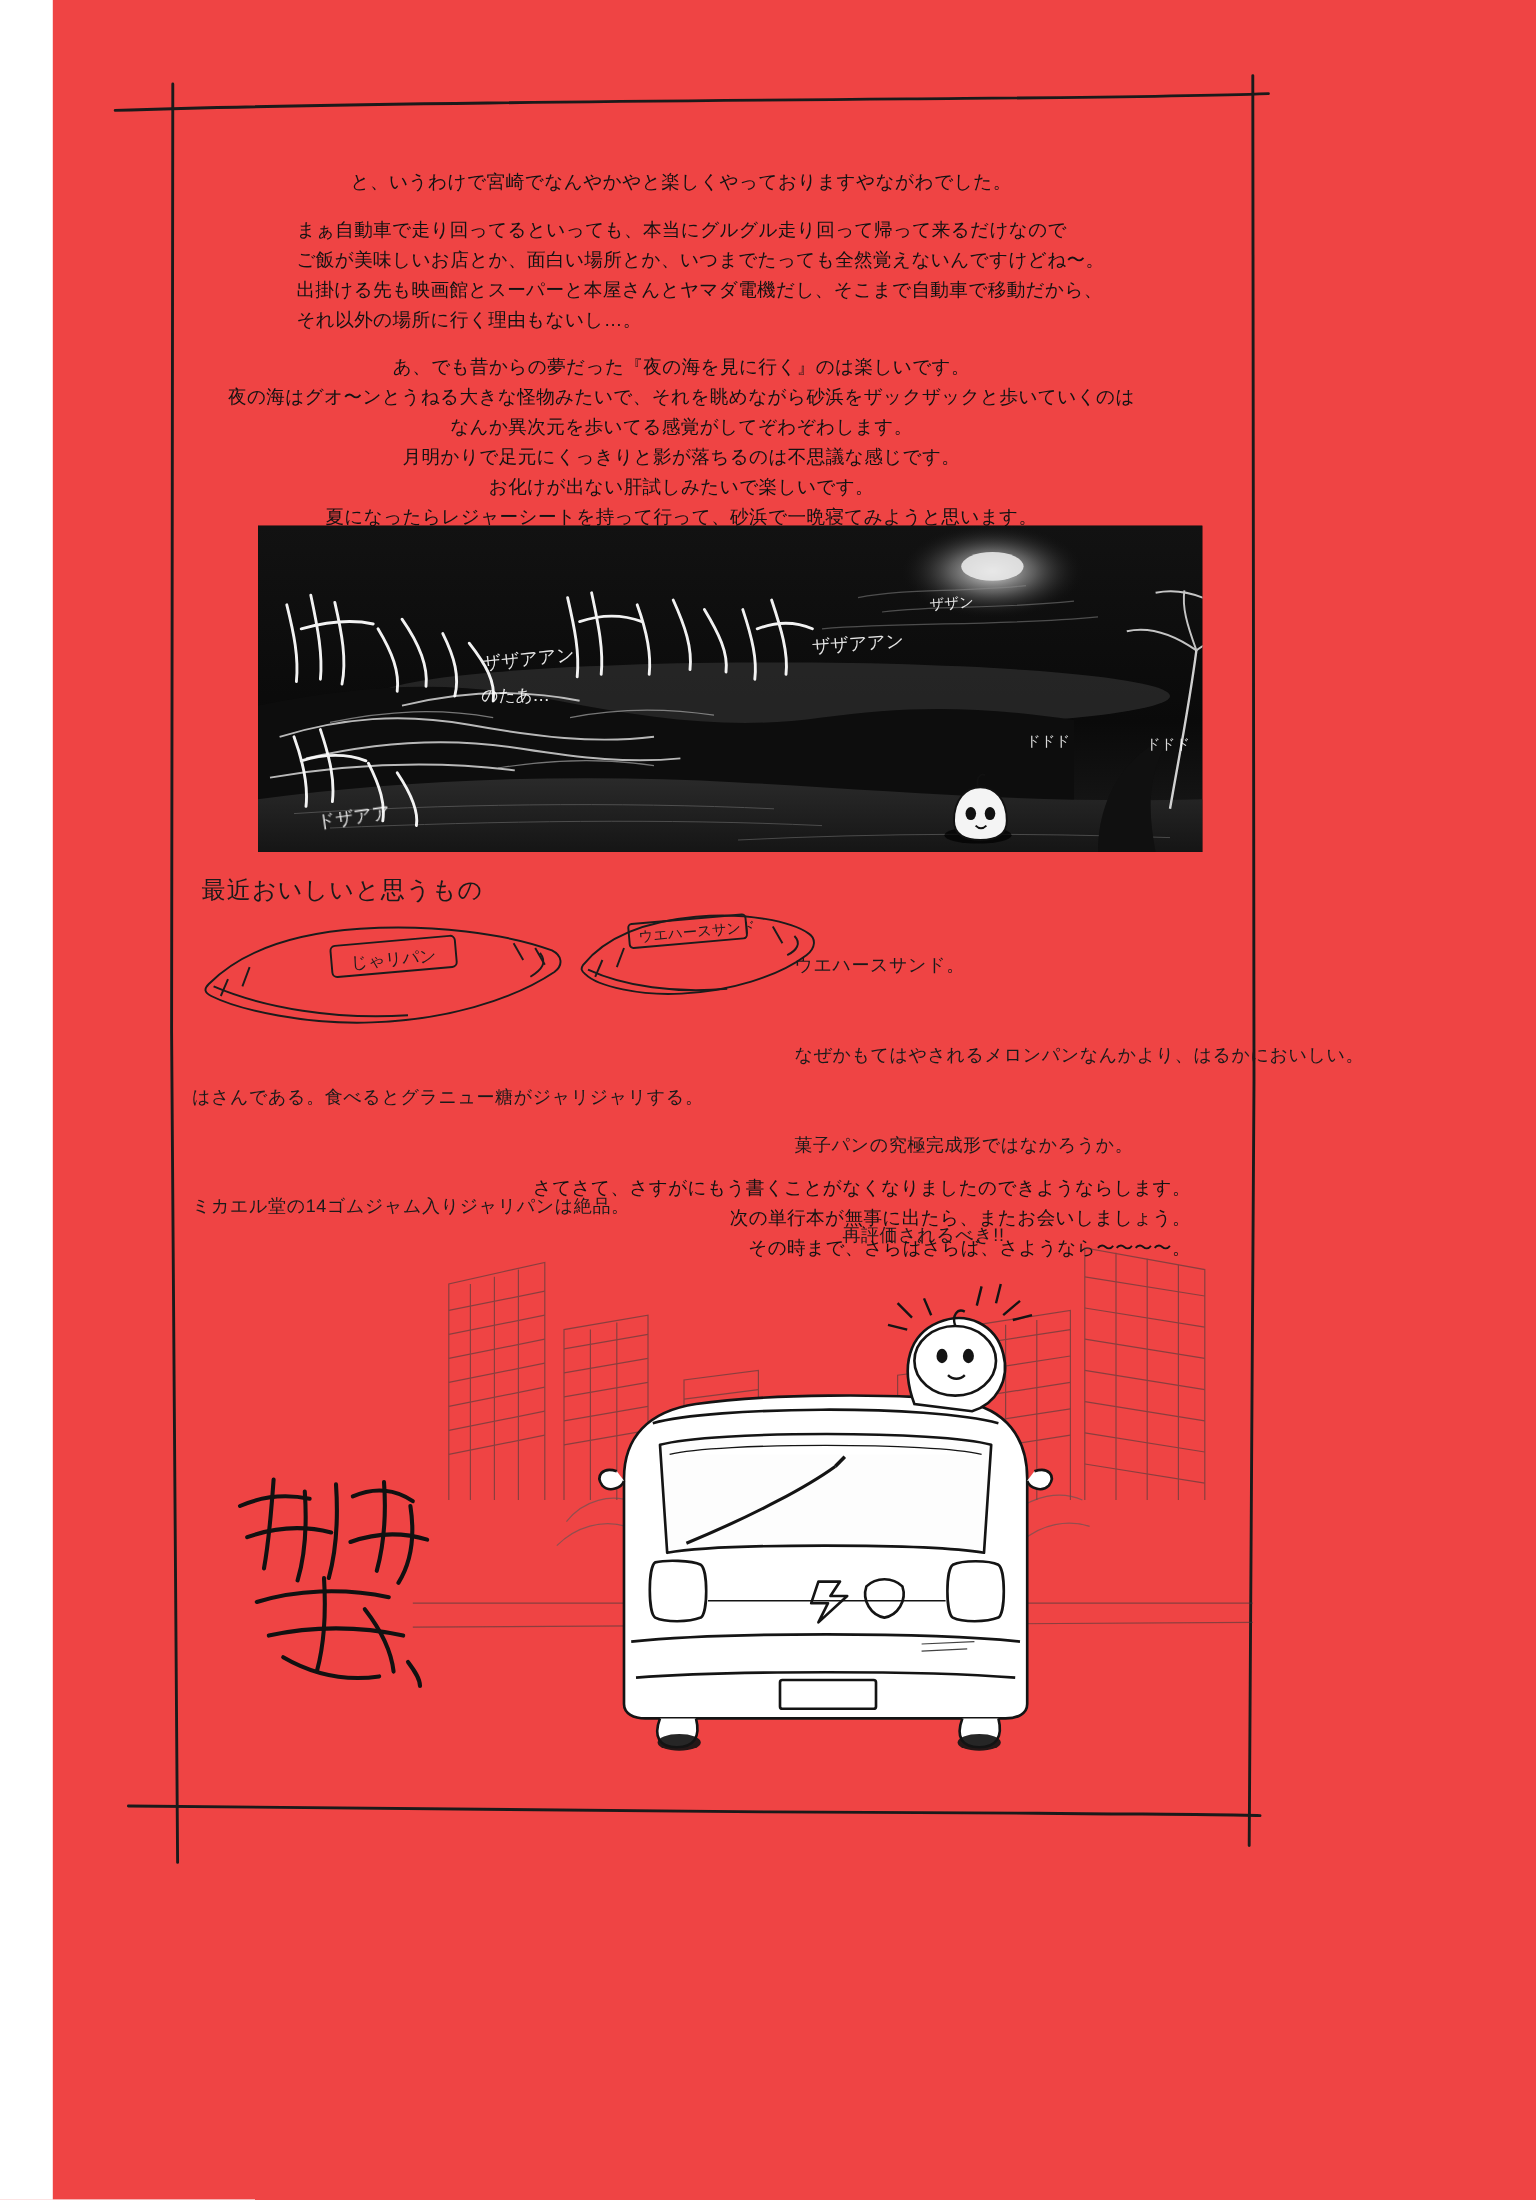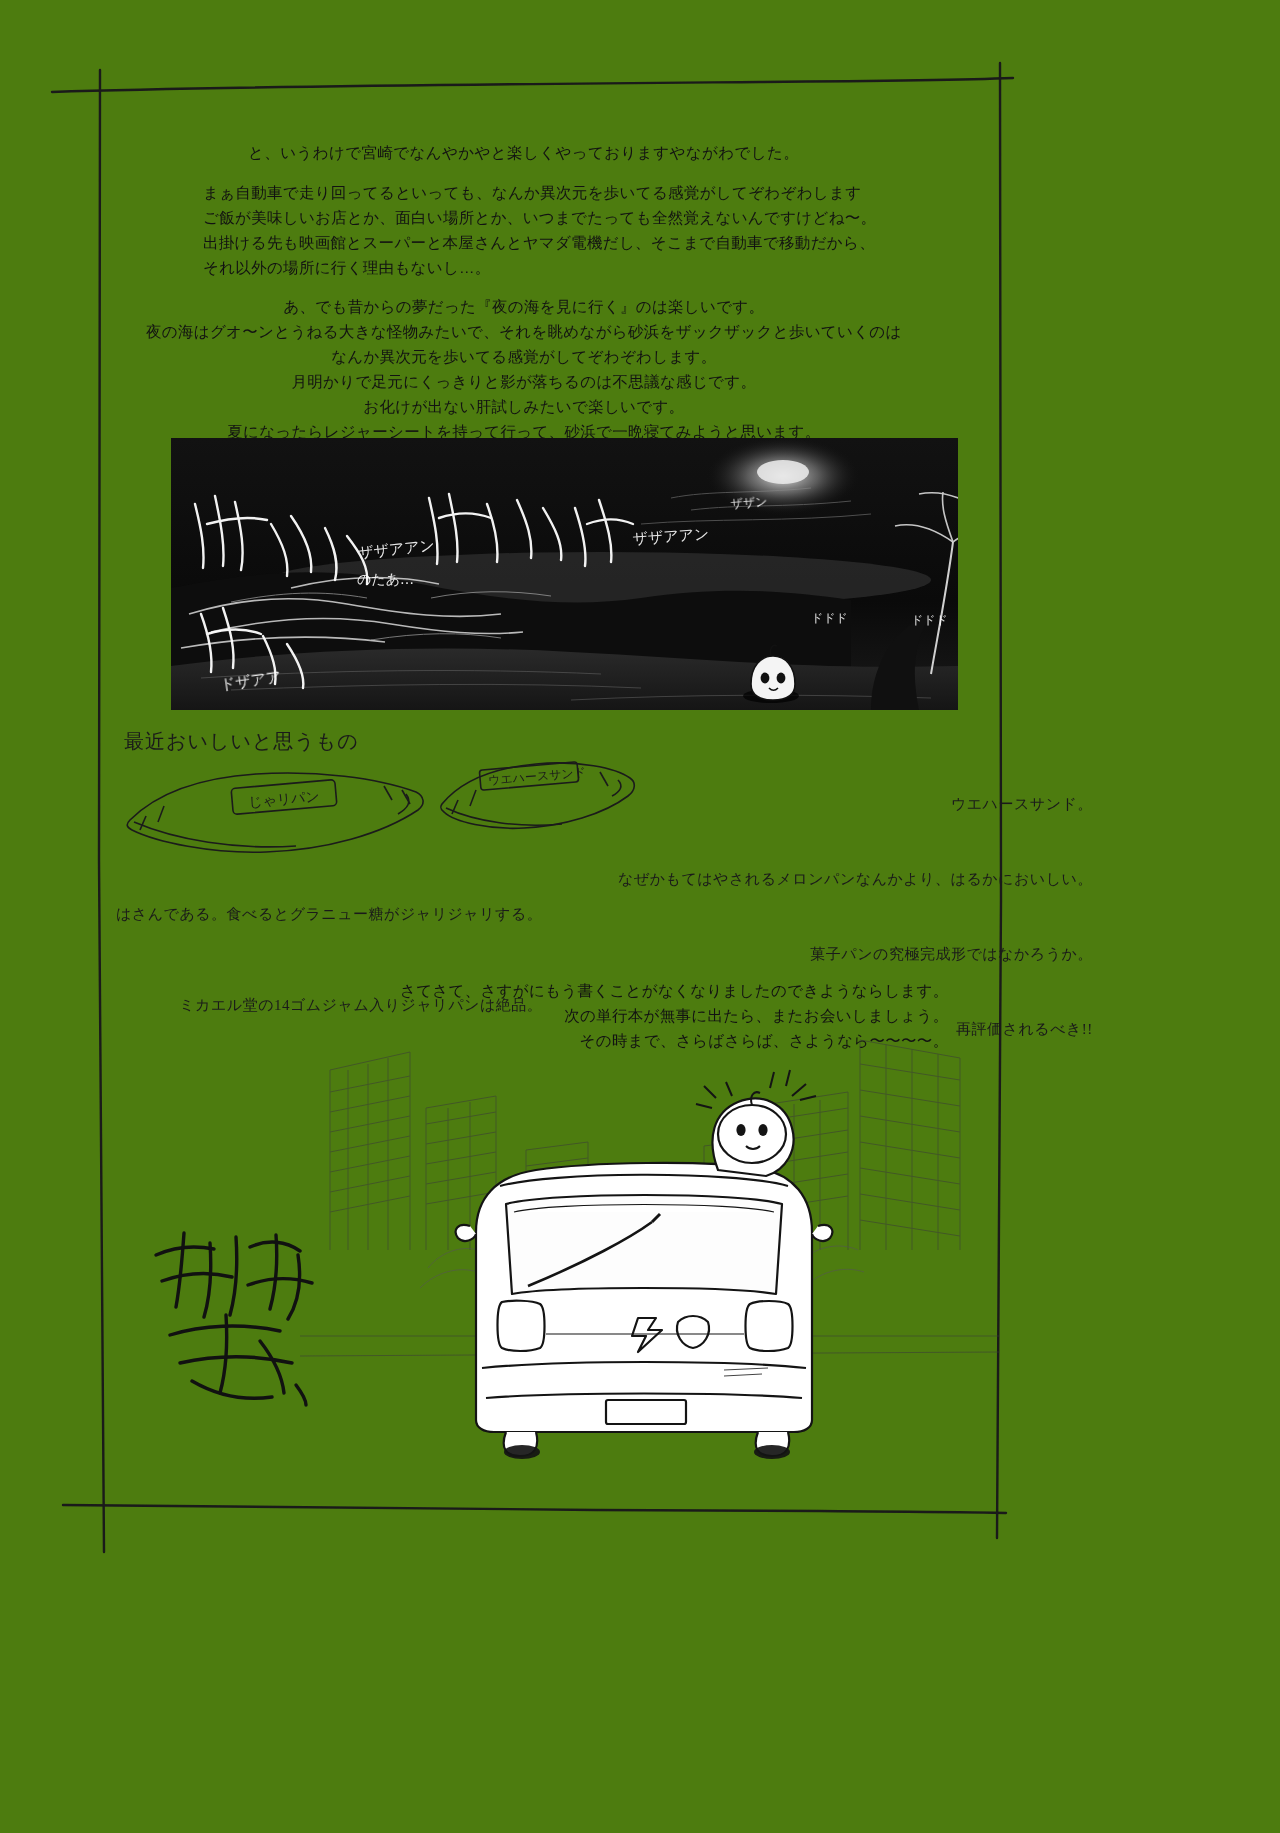--- a/index.html
+++ b/index.html
@@ -12,21 +12,22 @@
     height: 1833px;
     position: relative;
     font-family: "Liberation Sans", sans-serif;
     color: #111111;
     overflow: hidden;
   }
 
   .page {
     position: absolute;
     inset: 0;
-    background: #4d7c0f;
+    background: #ef4444;
+    margin-left: 44px;
   }
 
   
   .page-border {
     position: absolute;
     left: 0; top: 0;
     width: 1280px; height: 1833px;
     pointer-events: none;
   }
 
@@ -55,24 +56,23 @@
     left: 171px;
     top: 438px;
     width: 787px;
     height: 272px;
     overflow: hidden;
     background: #0b0b0b;
   }
 
   .handwriting {
     position: absolute;
-    font-family: Liberation Serif, serif;
+    font-family: Liberation Sans, sans-serif;
     color: #1a1a1a;
     white-space: pre;
-    text-align: right;
   }
 
   .hw-title { font-size: 20px; letter-spacing: 1px; }
   .hw-body  { font-size: 15px; line-height: 25px; letter-spacing: 0.5px; }
 
   .signature {
     position: absolute;
     left: 140px;
     top: 1215px;
     width: 220px;
@@ -99,21 +99,21 @@
       <path d="M52,92 C240,86 520,84 760,82 C880,81 960,80 1013,78"></path>
       <path d="M100,70 C99,260 98,560 99,860 C100,1160 101,1420 104,1552"></path>
       <path d="M63,1505 C260,1508 560,1510 820,1511 C930,1512 980,1512 1006,1513"></path>
       <path d="M1000,63 C1001,260 1002,560 1001,900 C1000,1240 999,1420 997,1538"></path>
     </g>
   </svg>
 
   <div class="afterword-line" style="left:248px; top:140px;">と、いうわけで宮崎でなんやかやと楽しくやっておりますやながわでした。</div>
 
   <div class="para" style="left:203px; top:180px;">
-    <div>まぁ自動車で走り回ってるといっても、なんか異次元を歩いてる感覚がしてぞわぞわします</div>
+    <div>まぁ自動車で走り回ってるといっても、本当にグルグル走り回って帰って来るだけなので</div>
     <div>ご飯が美味しいお店とか、面白い場所とか、いつまでたっても全然覚えないんですけどね〜。</div>
     <div>出掛ける先も映画館とスーパーと本屋さんとヤマダ電機だし、そこまで自動車で移動だから、</div>
     <div>それ以外の場所に行く理由もないし…。</div>
   </div>
 
   <div class="para" style="left:146px; top:294px;text-align:center;">
     <div>あ、でも昔からの夢だった『夜の海を見に行く』のは楽しいです。</div>
     <div>夜の海はグオ〜ンとうねる大きな怪物みたいで、それを眺めながら砂浜をザックザックと歩いていくのは</div>
     <div>なんか異次元を歩いてる感覚がしてぞわぞわします。</div>
     <div>月明かりで足元にくっきりと影が落ちるのは不思議な感じです。</div>

